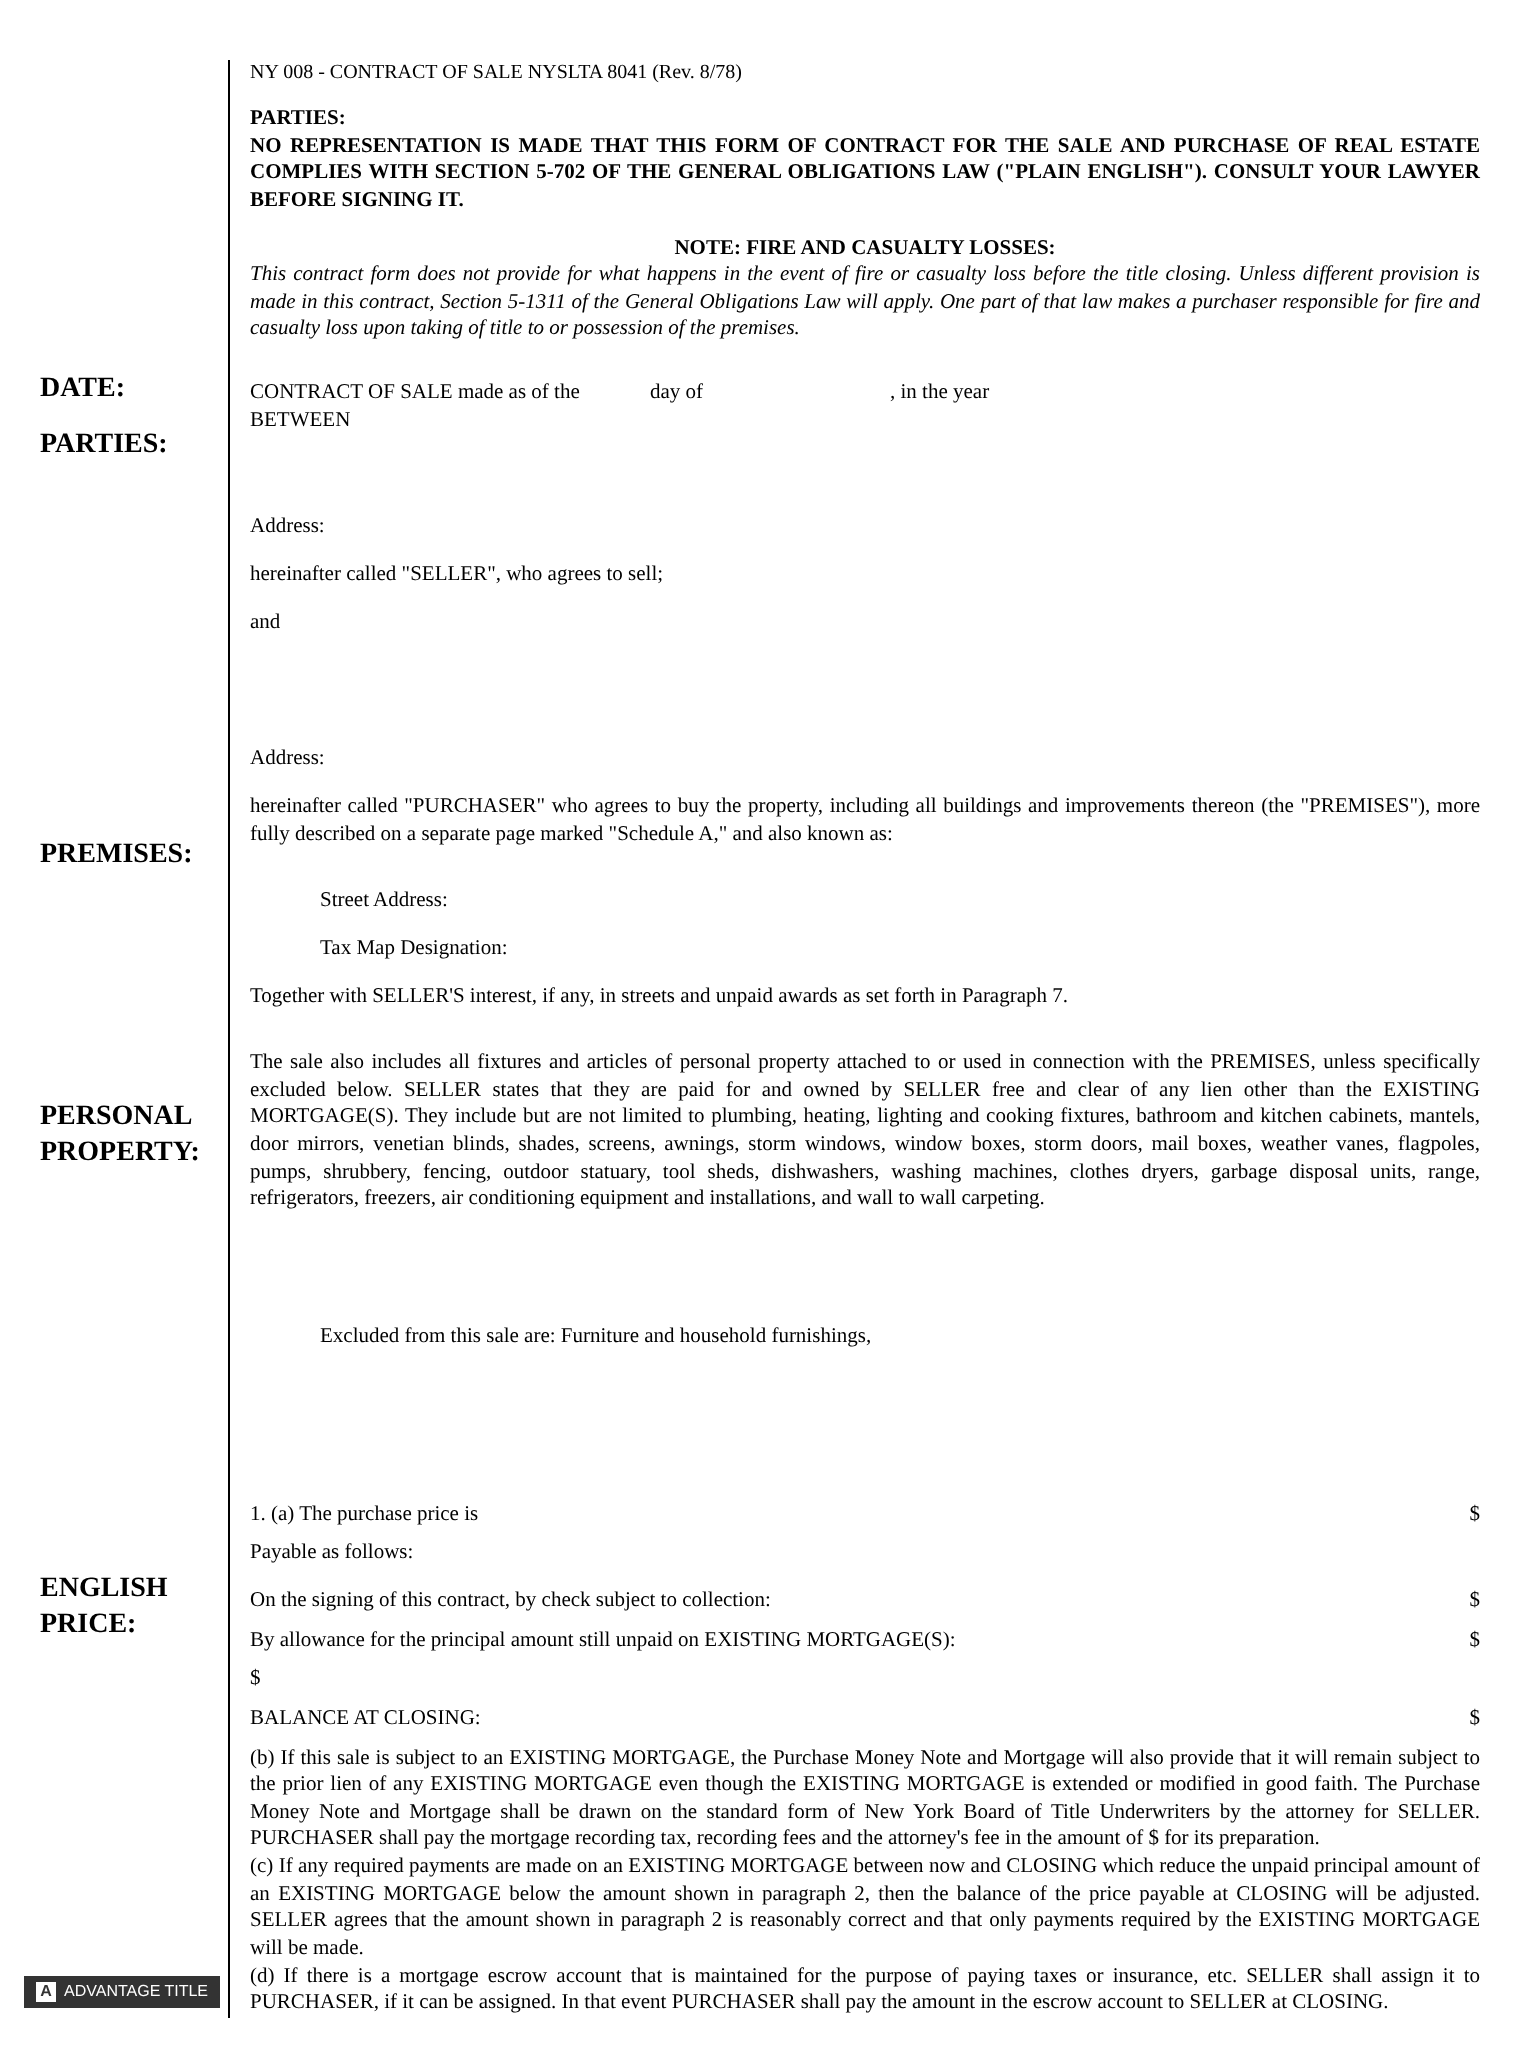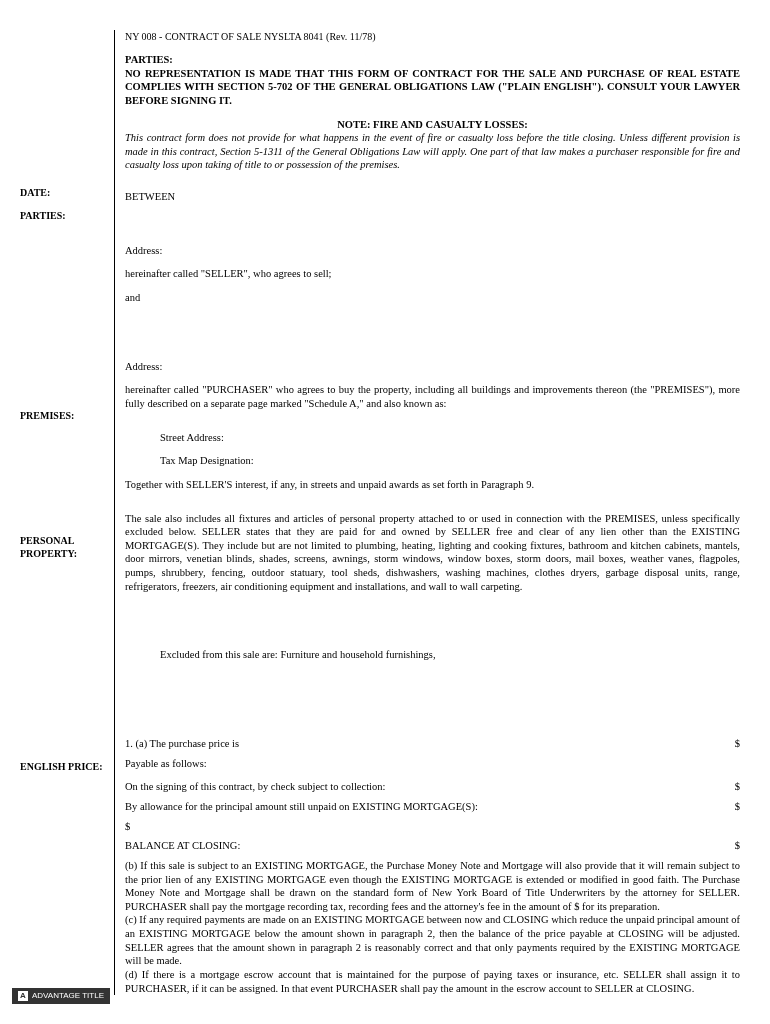--- a/index.html
+++ b/index.html
@@ -22,21 +22,21 @@
     flex-shrink: 0;
     border-right: 1.5px solid #000;
     padding-right: 8px;
   }
   .right-col {
     flex: 1;
     padding-left: 10px;
   }
   .label {
     font-weight: bold;
-    font-size: 10px;
+    font-size: 14px;
   }
   .form-header {
     font-size: 10px;
     margin-bottom: 10px;
   }
   .warning-block {
     margin-bottom: 10px;
   }
   .warning-title {
     font-weight: bold;
@@ -115,34 +115,39 @@
     <div class="label">PARTIES:</div>
     <div style="height:187px"></div>
     <div class="label">PREMISES:</div>
     <div style="height:112px"></div>
     <div class="label">PERSONAL PROPERTY:</div>
     <div style="height:200px"></div>
     <div class="label">ENGLISH PRICE:</div>
   </div>
 
   <div class="right-col">
-    <div class="form-header">NY 008 - CONTRACT OF SALE NYSLTA 8041 (Rev. 11/78)</div>
+    <div class="form-header">NY 008 - CONTRACT OF SALE NYSLTA 8041 (Rev. 8/78)</div>
 
     <div class="warning-block">
       <div class="warning-title">PARTIES:</div>
       <div class="warning-body justified">NO REPRESENTATION IS MADE THAT THIS FORM OF CONTRACT FOR THE SALE AND PURCHASE OF REAL ESTATE COMPLIES WITH SECTION 5-702 OF THE GENERAL OBLIGATIONS LAW ("PLAIN ENGLISH"). CONSULT YOUR LAWYER BEFORE SIGNING IT.</div>
     </div>
 
     <div class="section">
       <div class="note-title">NOTE: FIRE AND CASUALTY LOSSES:</div>
       <div class="note-body">This contract form does not provide for what happens in the event of fire or casualty loss before the title closing. Unless different provision is made in this contract, Section 5-1311 of the General Obligations Law will apply. One part of that law makes a purchaser responsible for fire and casualty loss upon taking of title to or possession of the premises.</div>
     </div>
 
     <div class="spacer-sm"></div>
 
+    <div class="contract-line">
+      <span class="seg1">CONTRACT OF SALE made as of the</span>
+      <span class="seg2">day of</span>
+      <span class="seg3">, in the year</span>
+    </div>
     <div>BETWEEN</div>
 
     <div class="spacer-lg"></div>
 
     <div>Address:</div>
     <div class="spacer-sm"></div>
     <div>hereinafter called "SELLER", who agrees to sell;</div>
     <div class="spacer-sm"></div>
     <div>and</div>
 
@@ -151,21 +156,21 @@
     <div>Address:</div>
     <div class="spacer-sm"></div>
     <div class="justified">hereinafter called "PURCHASER" who agrees to buy the property, including all buildings and improvements thereon (the "PREMISES"), more fully described on a separate page marked "Schedule A," and also known as:</div>
 
     <div class="spacer-md"></div>
 
     <div class="indent">Street Address:</div>
     <div class="spacer-sm"></div>
     <div class="indent">Tax Map Designation:</div>
     <div class="spacer-sm"></div>
-    <div>Together with SELLER'S interest, if any, in streets and unpaid awards as set forth in Paragraph 9.</div>
+    <div>Together with SELLER'S interest, if any, in streets and unpaid awards as set forth in Paragraph 7.</div>
 
     <div class="spacer-md"></div>
 
     <div class="justified">The sale also includes all fixtures and articles of personal property attached to or used in connection with the PREMISES, unless specifically excluded below. SELLER states that they are paid for and owned by SELLER free and clear of any lien other than the EXISTING MORTGAGE(S). They include but are not limited to plumbing, heating, lighting and cooking fixtures, bathroom and kitchen cabinets, mantels, door mirrors, venetian blinds, shades, screens, awnings, storm windows, window boxes, storm doors, mail boxes, weather vanes, flagpoles, pumps, shrubbery, fencing, outdoor statuary, tool sheds, dishwashers, washing machines, clothes dryers, garbage disposal units, range, refrigerators, freezers, air conditioning equipment and installations, and wall to wall carpeting.</div>
 
     <div class="spacer-xl"></div>
 
     <div class="indent">Excluded from this sale are: Furniture and household furnishings,</div>
 
     <div style="height:75px"></div>

